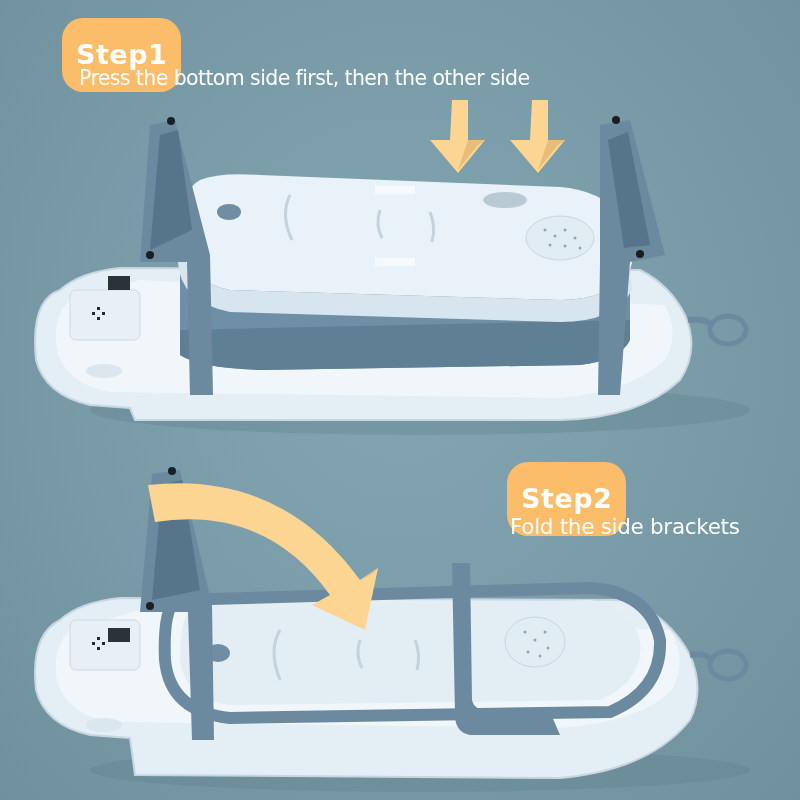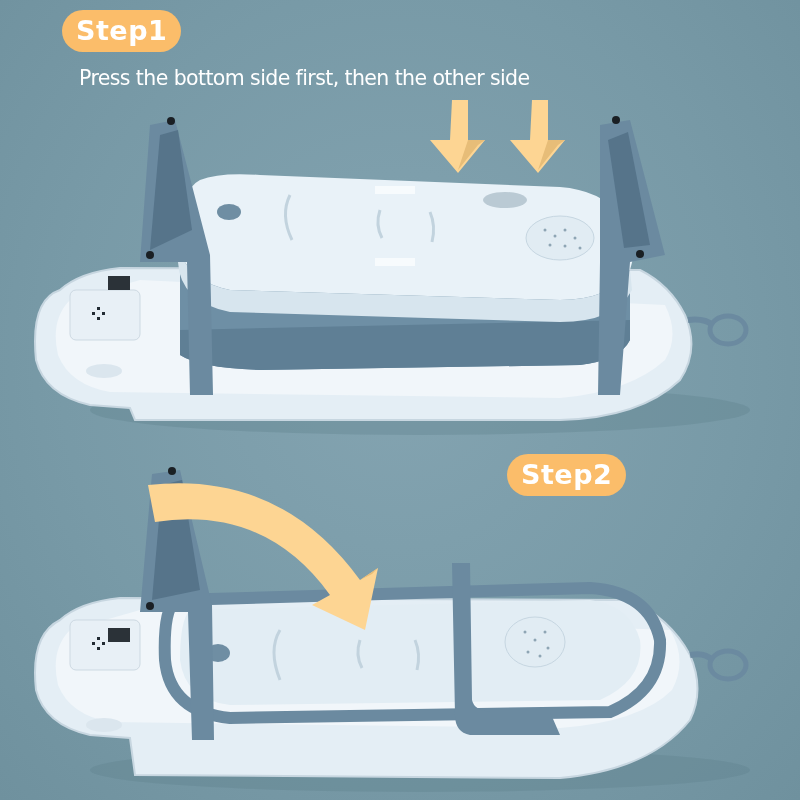--- a/index.html
+++ b/index.html
@@ -12,23 +12,24 @@
     .canvas { position: absolute; inset: 0; width: 800px; height: 800px; }
     .bg { position: absolute; inset: 0; background: radial-gradient(ellipse at 50% 45%, #84a4b1 0%, #789aa7 60%, #6f919e 100%); }
     .step-badge {
       position: absolute;
       background: #fbbd6a;
       color: #ffffff;
       font-weight: bold;
       font-size: 27px;
       line-height: 42px;
       height: 42px;
-      padding: 0 14px;
+      padding: 16px 14px;
       border-radius: 21px;
       letter-spacing: 0.5px;
+      margin-top: 8px;
     }
     .step1 { left: 62px; top: 10px; }
     .step2 { left: 507px; top: 454px; text-align: right; }
     .caption {
       position: absolute; color: #ffffff; font-size: 21px; white-space: nowrap;
       letter-spacing: -0.3px;
     }
     .cap1 { left: 79px; top: 66px; font-size: 20.5px; letter-spacing: -0.6px; }
     .cap2 { left: 510px; top: 514px; font-size: 21.5px; }
     svg.scene { position: absolute; left: 0; top: 0; }
@@ -147,13 +148,14 @@
     <g>
       <path d="M148 485 Q280 470 360 580 L378 568 L365 630 L312 605 L330 595 Q265 505 155 522 Z" fill="#fdd593"></path>
       <path d="M360 580 L378 568 L372 574 Z" fill="#e7bd78"></path>
     </g>
   </svg>
 
   <div class="step-badge step1">Step1</div>
   <div class="caption cap1">Press the bottom side first, then the other side</div>
 
   <div class="step-badge step2">Step2</div>
+  <div class="caption cap2">Fold the side brackets</div>
 </div>
 
 </body></html>

